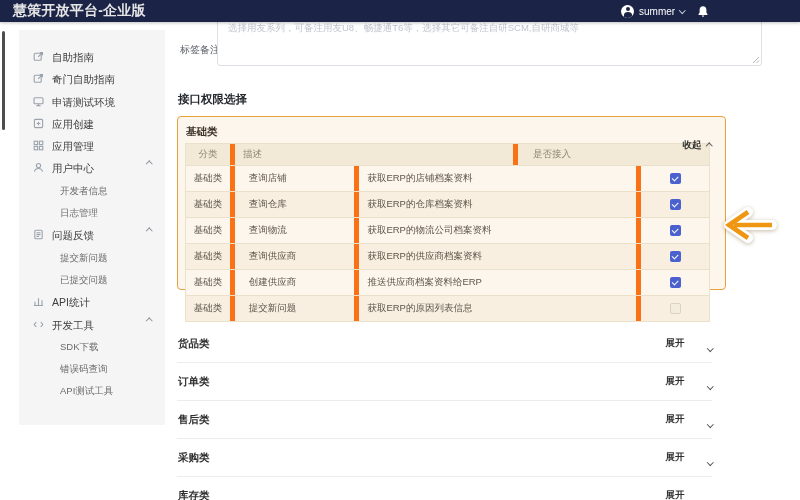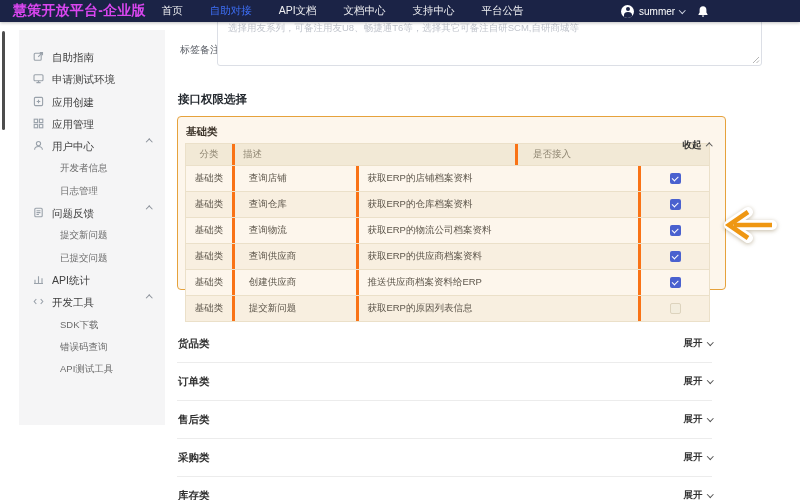--- a/index.html
+++ b/index.html
@@ -9,21 +9,21 @@
     font-family:"Liberation Sans","DejaVu Sans",sans-serif;
     -webkit-font-smoothing:antialiased;
   }
 
   
   .navbar {
     position:absolute; left:0; top:0; width:800px; height:22px; z-index:30;
     background:var(--navbar-bg,#1b2346); display:flex; align-items:center;
     box-shadow:0 1px 3px rgba(0,0,0,.25);
   }
-  .brand { color:#d946ef; font-size:14px; font-weight:bold; margin-left:13px; letter-spacing:.2px; white-space:nowrap; }
+  .brand { color:#e5e5e5; font-size:14px; font-weight:bold; margin-left:13px; letter-spacing:.2px; white-space:nowrap; }
   .nav-items { display:flex; list-style:none; margin-left:16px; gap:27px; }
   .nav-items li { color:rgba(255,255,255,.93); font-size:10.5px; cursor:pointer; white-space:nowrap; }
   .nav-items li.active { color:var(--nav-active,#3d6ef5); }
   .nav-user { position:absolute; left:621px; top:0; height:22px; display:flex; align-items:center; gap:5px; }
   .avatar { width:13px; height:13px; border-radius:50%; background:#fff; position:relative; overflow:hidden; flex:0 0 auto; }
   .avatar::before { content:""; position:absolute; left:4.5px; top:2.5px; width:4px; height:4px; border-radius:50%; background:var(--navbar-bg,#1b2346); }
   .avatar::after  { content:""; position:absolute; left:2.5px; top:7.5px; width:8px; height:6px; border-radius:50% 50% 0 0; background:var(--navbar-bg,#1b2346); }
   .user-name { color:#fff; font-size:10px; }
   .caret { display:inline-block; width:4.5px; height:4.5px; border-right:1.2px solid currentColor; border-bottom:1.2px solid currentColor; transform:rotate(45deg); }
   .caret.up { transform:rotate(-135deg); }
@@ -62,55 +62,47 @@
   }
   .panel-head { display:flex; align-items:center; justify-content:space-between; height:26px; padding:3px 14px 0 8px; }
   .panel-title { font-size:10.5px; font-weight:bold; color:#3d342a; }
   .collapse-btn { display:flex; align-items:center; gap:5px; font-size:9.5px; color:#303030; font-weight:bold; cursor:pointer;margin-top:28px; }
   .collapse-btn .caret { color:#555; margin-top:2px; }
 
   .ptable { margin-left:7px; width:525px; border:1px solid #ebe0c9; }
   .trow { display:flex; height:26px; border-top:1px solid #ebe0c9; background:#fdf6ec; }
   .trow.head { height:21px; border-top:none; background:#f2e9d6; }
   .trow.dark { background:#f8efe0; }
-  .tcell { display:flex; align-items:center; font-size:9.5px; color:#5d564b; border-right:3px solid #f97316; padding-left:14px; overflow:hidden; white-space:nowrap; }
+  .tcell { display:flex; align-items:center; font-size:9.5px; color:#5d564b; border-right:5px solid #f97316; padding-left:14px; overflow:hidden; white-space:nowrap; }
   .head .tcell { color:#8f8672; }
   .c1 { width:49px; justify-content:center; padding-left:0; }
   .c2 { width:125px; }
   .c3 { width:283px; padding-left:8px; }
   .c4 { width:68px; border-right:none; justify-content:center; padding-left:0; }
 
   .cb { position:relative; width:11px; height:11px; border-radius:2px; background:var(--checkbox-blue,#4a61cf); cursor:pointer; }
   .cb.checked::after { content:""; position:absolute; left:2.2px; top:2.8px; width:5.2px; height:2.6px; border-left:1.4px solid #fff; border-bottom:1.4px solid #fff; transform:rotate(-45deg); }
   .cb.unchecked, .cb.disabled { background:#f3edde; border:1px solid #ddd3bd; cursor:default; }
 
   
   .sections { position:absolute; left:177px; top:325px; width:535px; }
   .section { height:38px; display:flex; align-items:center; justify-content:space-between; border-bottom:1px solid #ececec; cursor:pointer; background:#fff; }
   .section-title { font-size:10.5px; font-weight:bold; color:#303030; padding-left:1px;text-align:right; }
-  .expand-btn { display:flex; align-items:center; gap:5px; font-size:9.5px; color:#303030; font-weight:bold; }
+  .expand-btn { display:flex; align-items:flex-end; gap:23px; font-size:9.5px; color:#303030; font-weight:bold; }
   .expand-btn .caret { color:#555; margin-top:-2px; }
 
   
   .annot-arrow { position:absolute; left:714px; top:203px; color:var(--arrow-orange,#ef9712); z-index:50;
     filter:drop-shadow(0 1.5px 2px rgba(90,60,0,.35)); pointer-events:none; }
 </style>
 </head>
 <body>
 
 <div class="navbar">
   <div class="brand">慧策开放平台-企业版</div>
-  <ul class="nav-items">
-    <li>首页</li>
-    <li class="active">自助对接</li>
-    <li>API文档</li>
-    <li>文档中心</li>
-    <li>支持中心</li>
-    <li>平台公告</li>
-  </ul>
   <div class="nav-user">
     <span class="avatar"></span>
     <span class="user-name">summer</span>
     <span class="caret user-caret"></span>
     <span class="bell">
       <svg width="12" height="13" viewBox="0 0 12 13">
           <path d="M6 1.2c-2.1 0-3.4 1.5-3.4 3.5v2.9L1.5 9.3v.6h9v-.6L9.4 7.6V4.7c0-2-1.3-3.5-3.4-3.5z" fill="#fff"></path>
           <path d="M4.8 10.6a1.2 1.2 0 0 0 2.4 0z" fill="#fff"></path>
         </svg>
     </span>
@@ -125,20 +117,29 @@
         <svg viewBox="0 0 11 11">
           <rect x="1.2" y="2.2" width="7" height="7" rx="1"></rect>
           <path d="M5.2 5.8 9.3 1.7M6.8 1.6h2.7v2.7"></path>
         </svg>
       </span>
     <span>自助指南</span>
   </div>
   <div class="side-item">
     <span class="icon">
         <svg viewBox="0 0 11 11">
+          <rect x="1.2" y="2.2" width="7" height="7" rx="1"></rect>
+          <path d="M5.2 5.8 9.3 1.7M6.8 1.6h2.7v2.7"></path>
+        </svg>
+      </span>
+    <span>奇门自助指南</span>
+  </div>
+  <div class="side-item">
+    <span class="icon">
+        <svg viewBox="0 0 11 11">
           <rect x="1" y="1.8" width="9" height="6" rx="1"></rect>
           <path d="M5.5 7.8v1.4M3.4 9.6h4.2"></path>
         </svg>
       </span>
     <span>申请测试环境</span>
   </div>
   <div class="side-item">
     <span class="icon">
         <svg viewBox="0 0 11 11">
           <rect x="1.4" y="1.4" width="8.2" height="8.2" rx="1"></rect>

